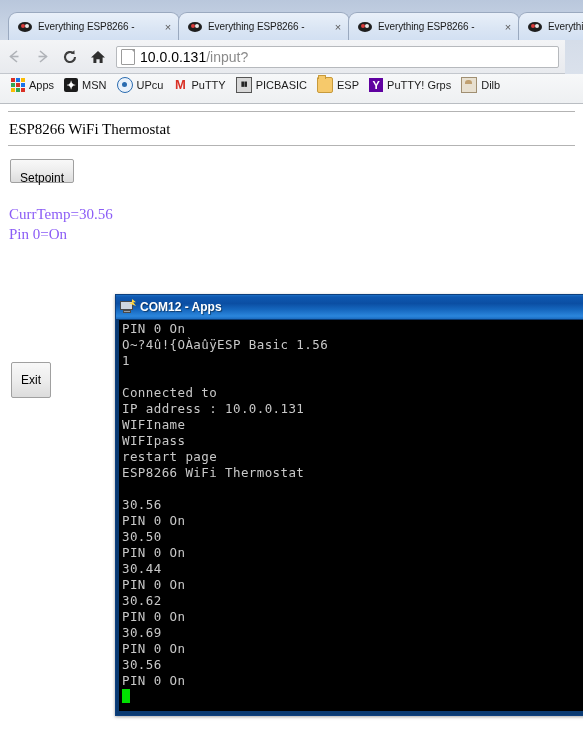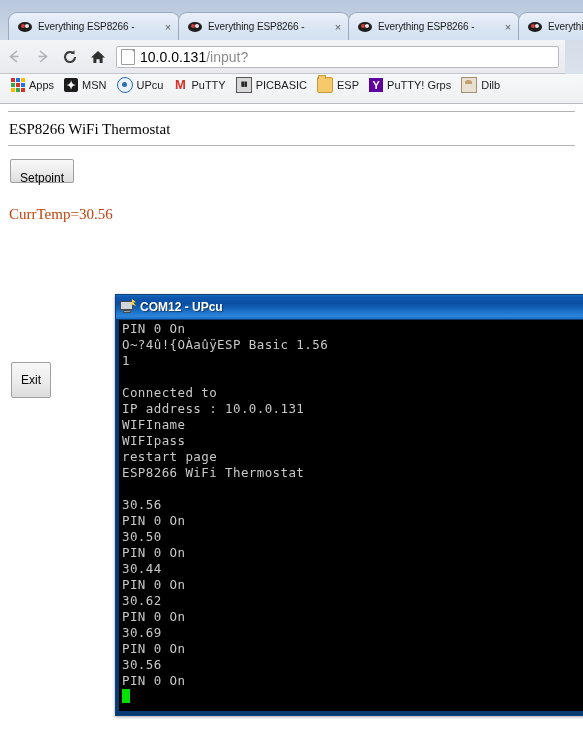--- a/index.html
+++ b/index.html
@@ -259,21 +259,21 @@
     font-family: "Liberation Sans", sans-serif;
     font-size: 12px;
     color: #000;
     padding: 0 3px;
   }
   #readouts {
     position: absolute;
     left: 9px; top: 100px;
     font-family: "Liberation Serif", serif;
     font-size: 15px;
-    color: #c2410c;
+    color: #8b5cf6;
     line-height: 20px;
   }
   #exit-button {
     position: absolute;
     left: 11px; top: 258px;
     font-family: "Liberation Sans", sans-serif;
     font-size: 12px;
     color: #000;
     background: linear-gradient(to bottom, #f8f8f8 0%, #ededed 50%, #dcdcdc 100%);
     border: 1px solid #a0a0a0;
@@ -515,34 +515,35 @@
   <div id="page-title">ESP8266 WiFi Thermostat</div>
 
   <hr class="page-hr" id="hr-bottom">
 
   <div id="form-row">
     <button id="setpoint-button">Setpoint</button>
   </div>
 
   <div id="readouts">
     <div>CurrTemp=30.56</div>
+    <div>Pin 0=On</div>
   </div>
 
   <button id="exit-button">Exit</button>
 
 </div>
 
 <div id="putty-window">
 
   <div id="putty-titlebar">
     <span id="putty-icon">
       <span class="mon"></span>
         <span class="stand"></span>
         <span class="spark"></span>
     </span>
-    <span id="putty-title-text">COM12 - UPcu</span>
+    <span id="putty-title-text">COM12 - Apps</span>
   </div>
 
   <div id="putty-screen">
     <div id="putty-lines"><div class="ln">PIN 0 On</div><div class="ln">O~?4û!{OÀaûÿESP Basic 1.56</div><div class="ln">1</div><div class="ln">&nbsp;</div><div class="ln">Connected to</div><div class="ln">IP address : 10.0.0.131</div><div class="ln">WIFIname</div><div class="ln">WIFIpass</div><div class="ln">restart page</div><div class="ln">ESP8266 WiFi Thermostat</div><div class="ln">&nbsp;</div><div class="ln">30.56</div><div class="ln">PIN 0 On</div><div class="ln">30.50</div><div class="ln">PIN 0 On</div><div class="ln">30.44</div><div class="ln">PIN 0 On</div><div class="ln">30.62</div><div class="ln">PIN 0 On</div><div class="ln">30.69</div><div class="ln">PIN 0 On</div><div class="ln">30.56</div><div class="ln">PIN 0 On</div><div class="ln"><span id="putty-cursor"></span></div></div>
   </div>
 
 </div>
 
 </body></html>

